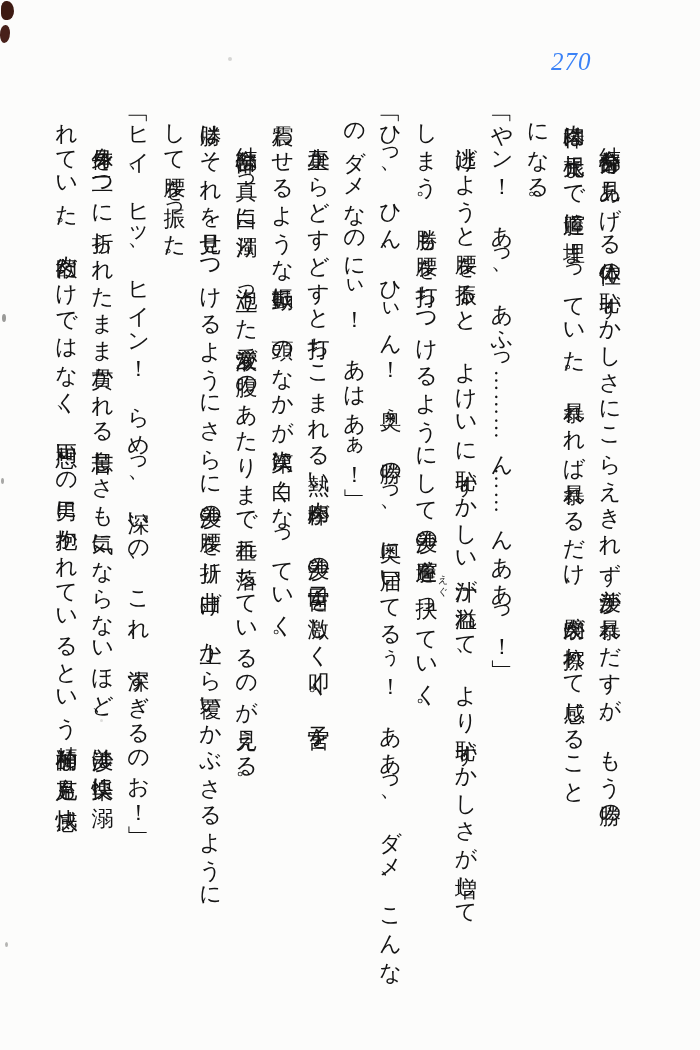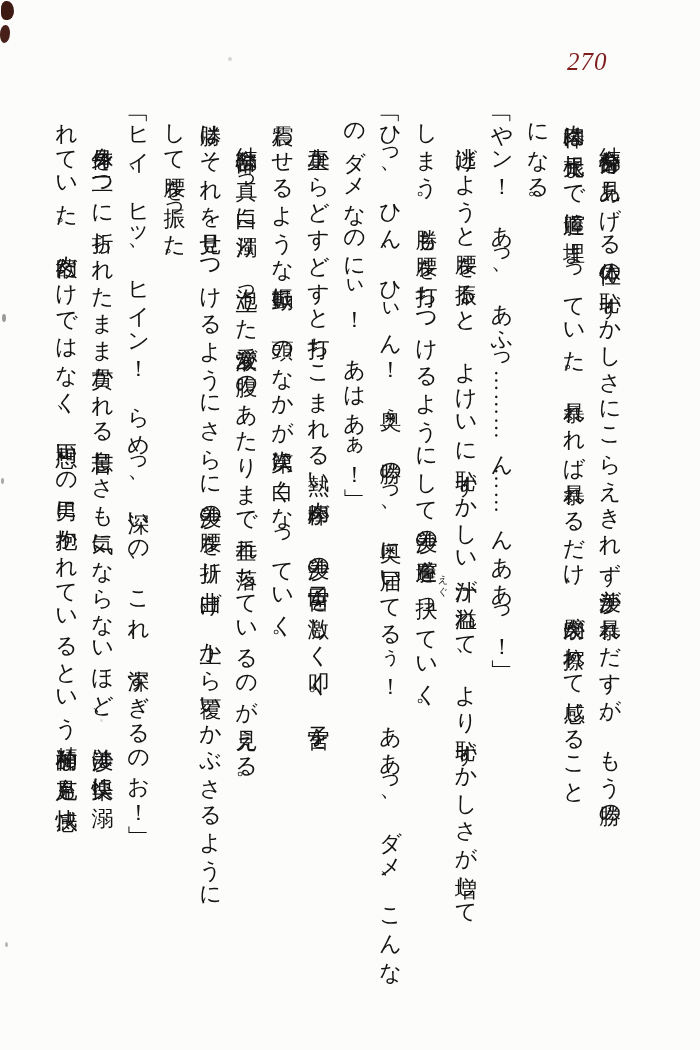--- a/index.html
+++ b/index.html
@@ -8,24 +8,24 @@
     background:#fcfcfb;
     position:relative;
     overflow:hidden;
     font-family:"Liberation Serif","DejaVu Serif",serif;
   }
   .page{
     position:absolute;inset:0;
   }
   .page-number{
     position:absolute;
-    top:48px;left:567px;
+    top:48px;left:551px;
     font-style:italic;
     font-size:25px;
-    color:#7f1d1d;
+    color:#3b82f6;
     letter-spacing:1px;
   }
   .text-block{
     position:absolute;
     top:108px;
     right:72px;
     width:576px;
     height:912px;
     writing-mode:vertical-rl;
     text-orientation:mixed;

